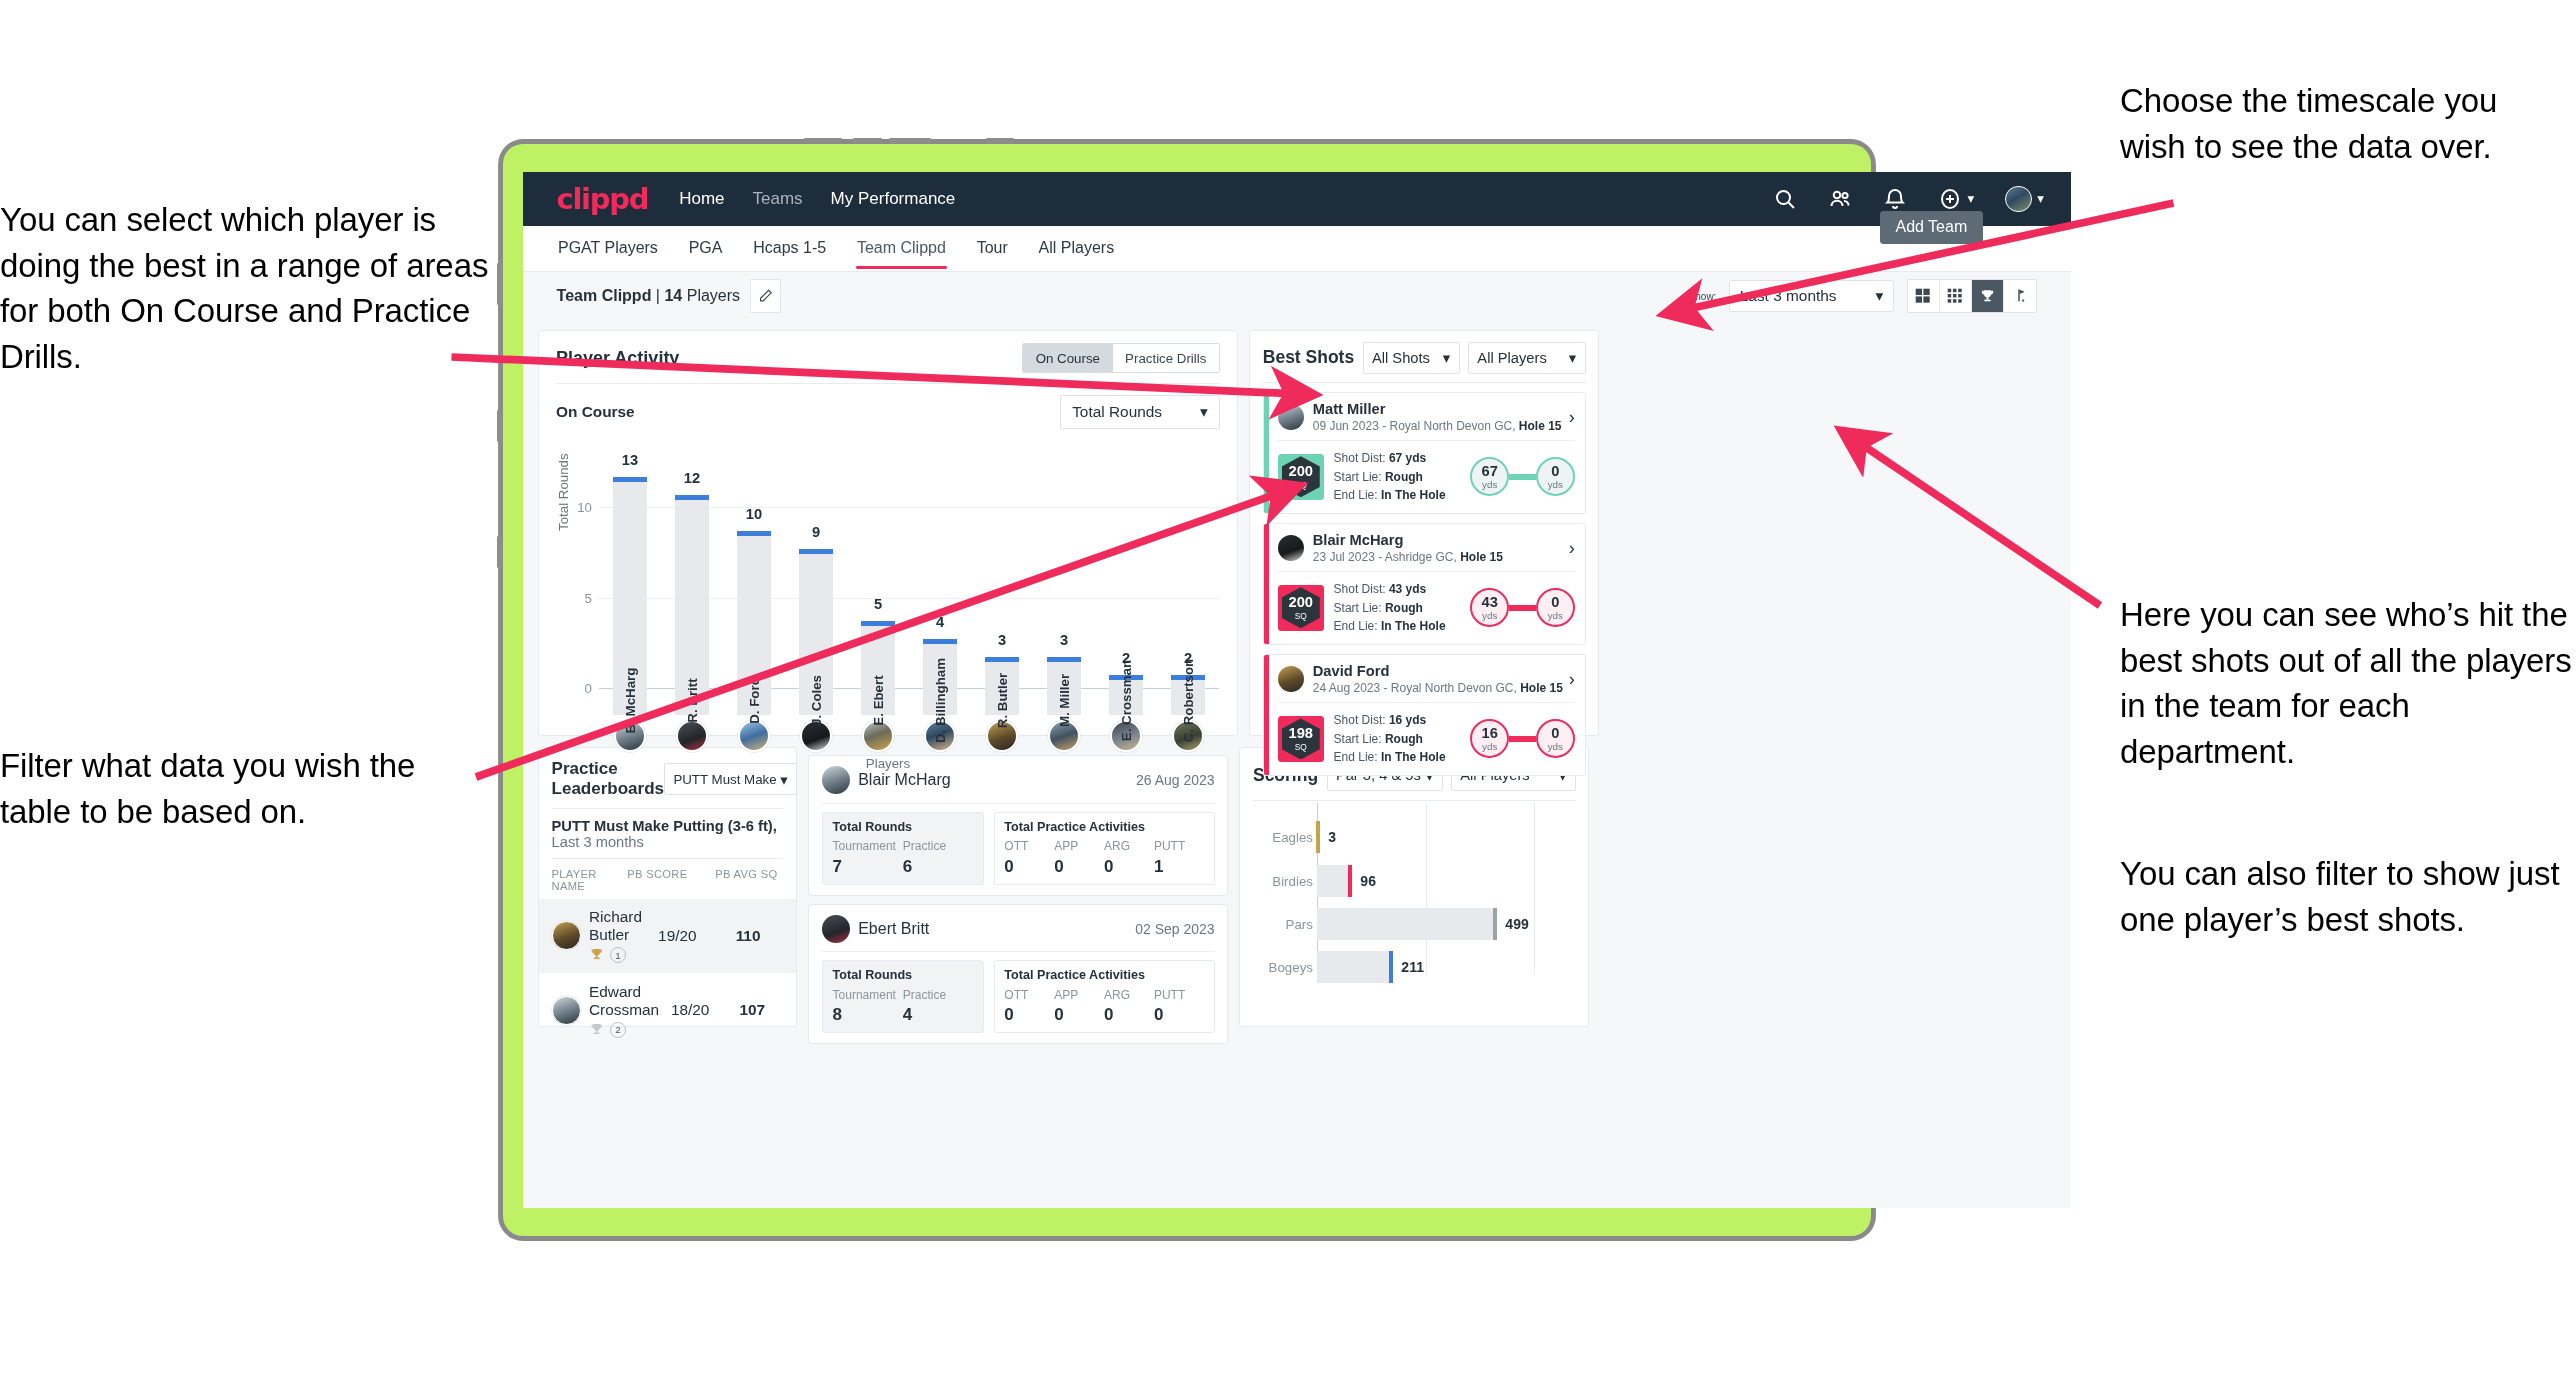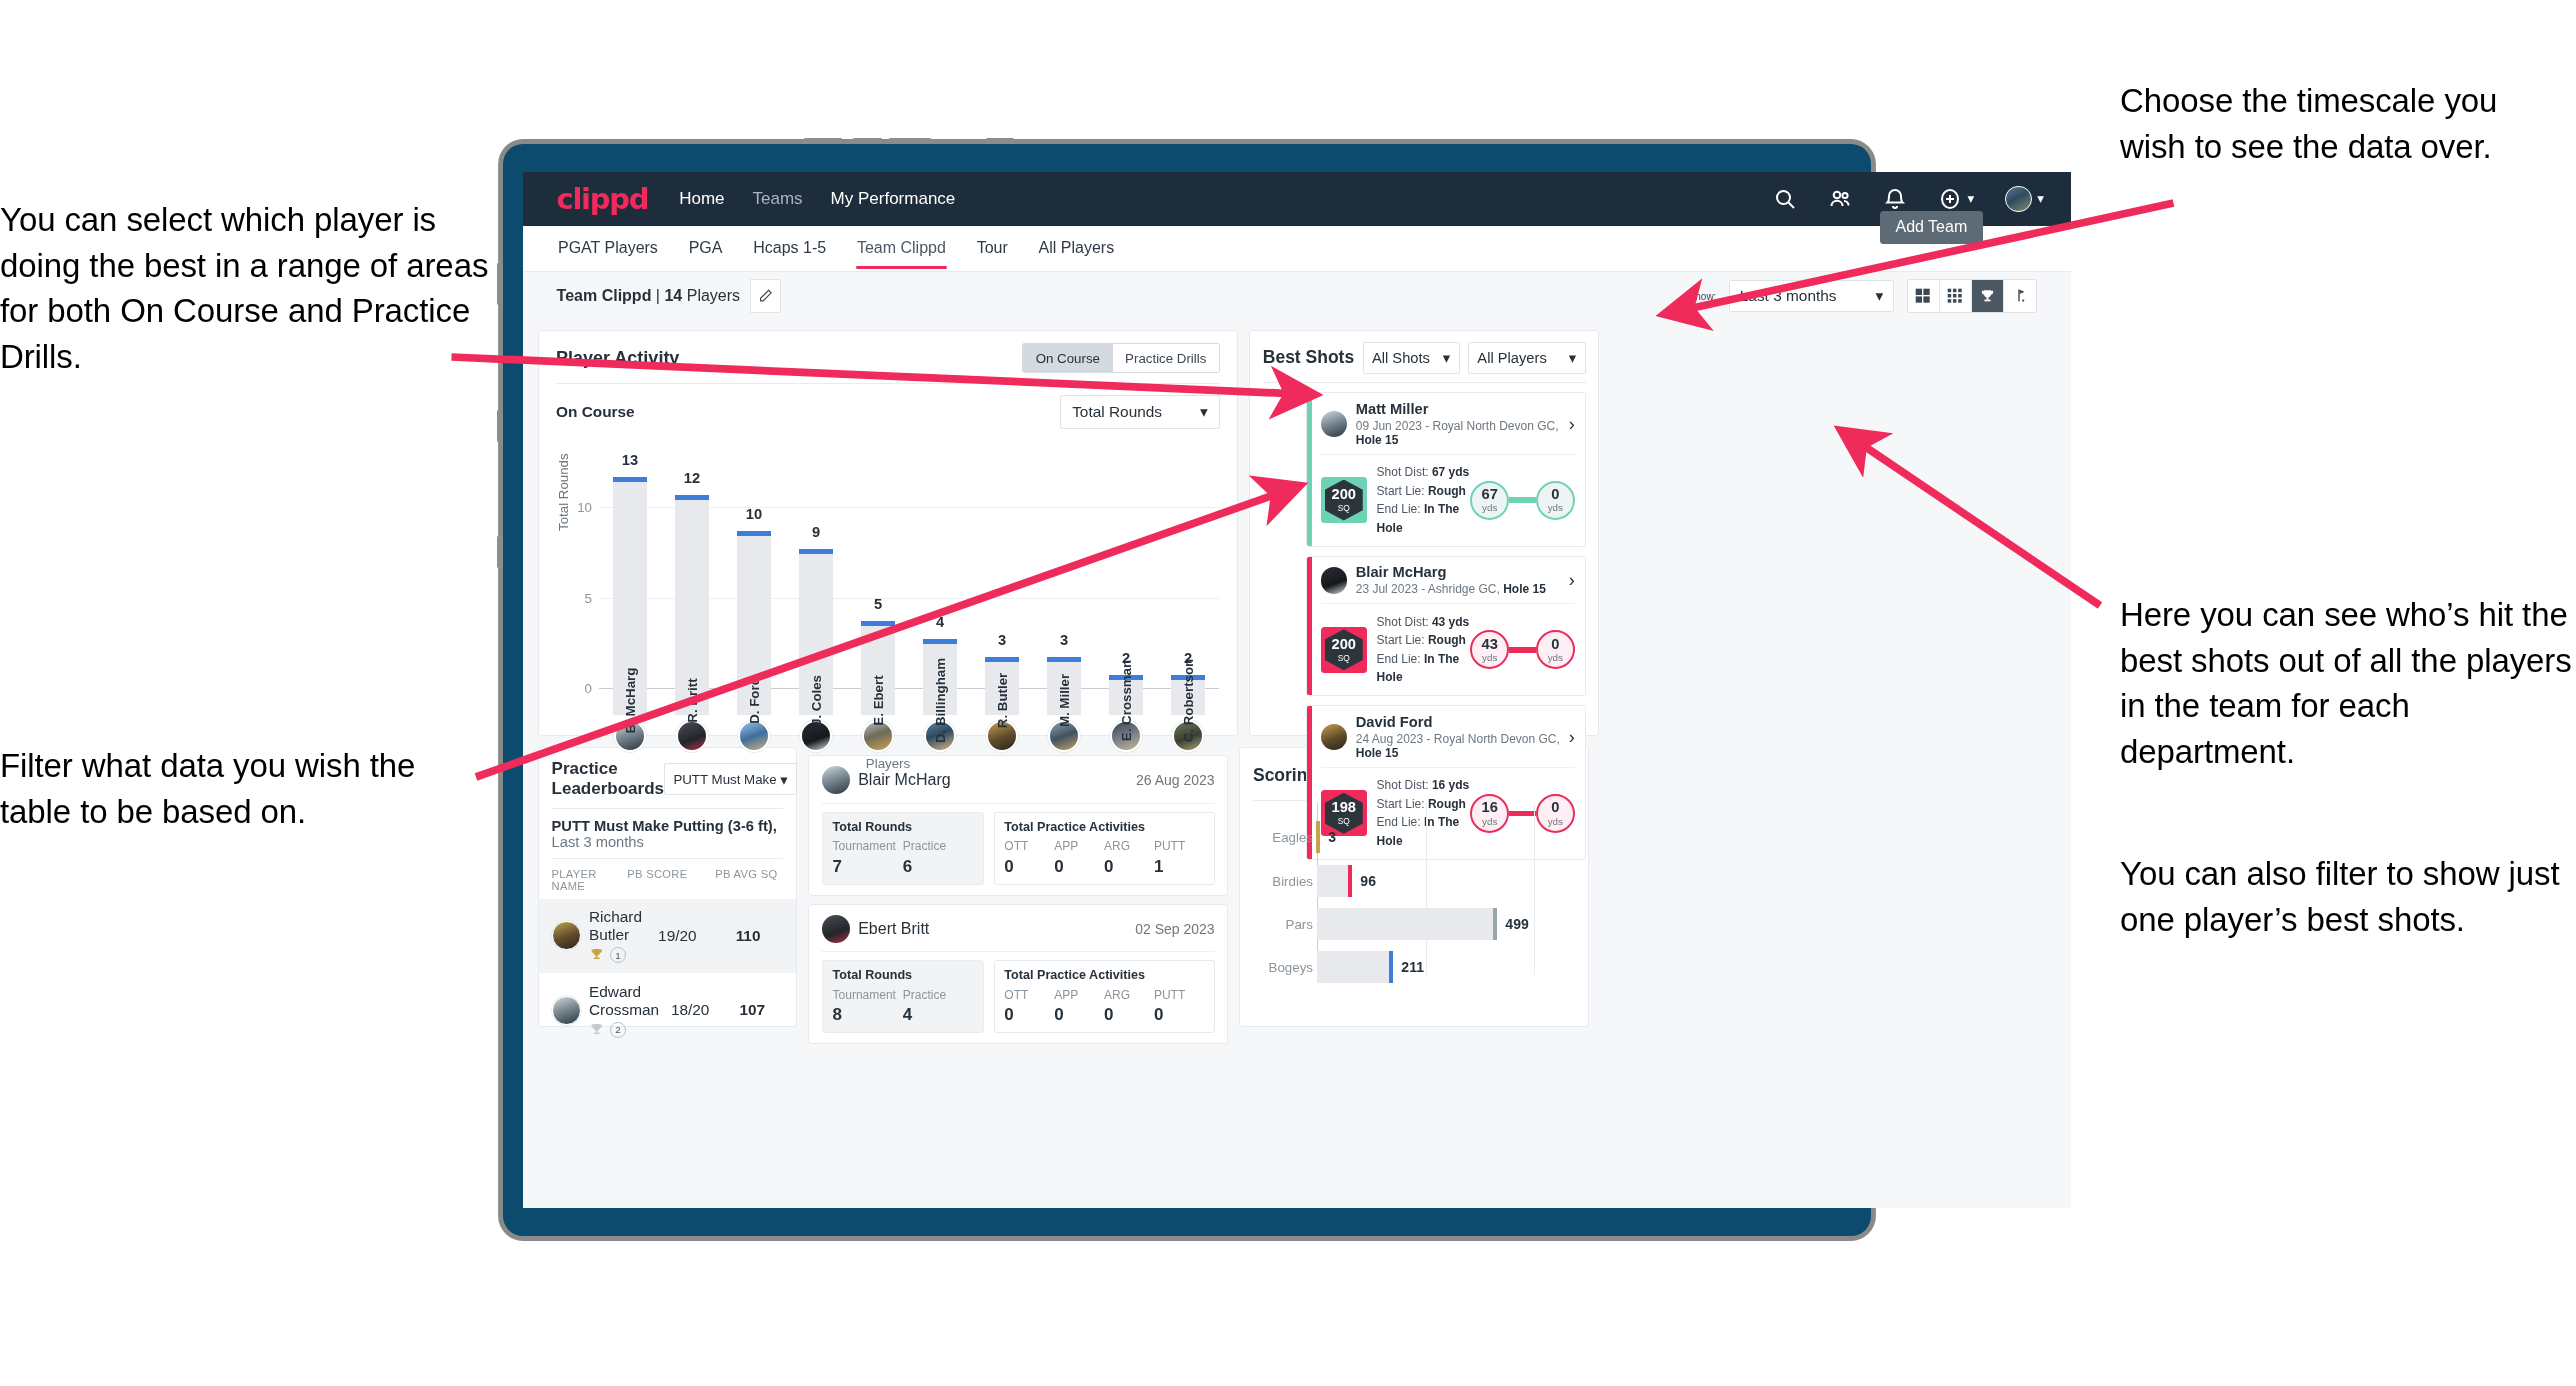--- a/index.html
+++ b/index.html
@@ -27,21 +27,21 @@
   #anno-mr { left: 2120px; top: 592px;  width: 455px; }
   #anno-mr2{ left: 2120px; top: 851px; width: 455px; }
 
   .arrow-svg { position: absolute; left: 0; top: 0; width: 2576px; height: 1386px; pointer-events: none; z-index: 60; }
 
   
   #tablet {
     position: absolute;
     left: 503px; top: 144px;
     width: 1368px; height: 1092px;
-    background: #0c4a6e;
+    background: #bef264;
     border-radius: 20px;
     box-shadow: 0 0 0 4.9px #8a8a8a;
   }
   .tbtn { position: absolute; background: #8d8d8d; border-radius: 1.4px; }
   #btn-top1 { left: 301px;  top: -6.3px; width: 38px; height: 6.3px; }
   #btn-top2 { left: 350px;  top: -6.3px; width: 29px; height: 6.3px; }
   #btn-top3 { left: 386px;  top: -6.3px; width: 42px; height: 6.3px; }
   #btn-top4 { left: 483px;  top: -6.3px; width: 28px; height: 6.3px; }
   #btn-left1 { left: -6.3px; top: 119px; width: 6.3px; height: 42px; }
   #btn-left2 { left: -6.3px; top: 266px; width: 6.3px; height: 32px; }
@@ -179,21 +179,21 @@
   .sel-sm {
     height: 32px; background: #fff; border: 0.7px solid #dfe3e8; border-radius: 2.1px;
     display: flex; align-items: center; justify-content: space-between;
     padding: 0 8.4px; font-size: 14.7px; color: #27313b;
   }
   #bs-shots { width: 97px; }
   #bs-players { flex: 1; }
   .bs-list { padding: 0 12.6px; }
   .shotcard {
     border: 0.7px solid #e8ebee; border-radius: 2.8px; margin-bottom: 9px;
-    position: relative; overflow: hidden; background: #fff; margin-left: 43px;
+    position: relative; overflow: hidden; background: #fff;
   }
   .shotcard .lbar { position: absolute; left: 0; top: 0; bottom: 0; width: 4.9px; }
   .sc-top { display: flex; align-items: center; padding: 7.7px 9.8px 7px 14px; }
   .sc-av { width: 26.6px; height: 26.6px; border-radius: 50%; flex: none; }
   .sc-names { margin-left: 8.4px; }
   .sc-name { font-size: 14.7px; font-weight: 700; color: #27313b; }
   .sc-meta { font-size: 12px; color: #6c7780; margin-top: 2.1px; }
   .sc-meta b { color: #27313b; }
   .chev { margin-left: auto; font-size: 18px; color: #27313b; line-height: 1; }
   .sc-divider { height: 0.7px; background: #edeff2; margin: 0 9.8px 0 14px; }

